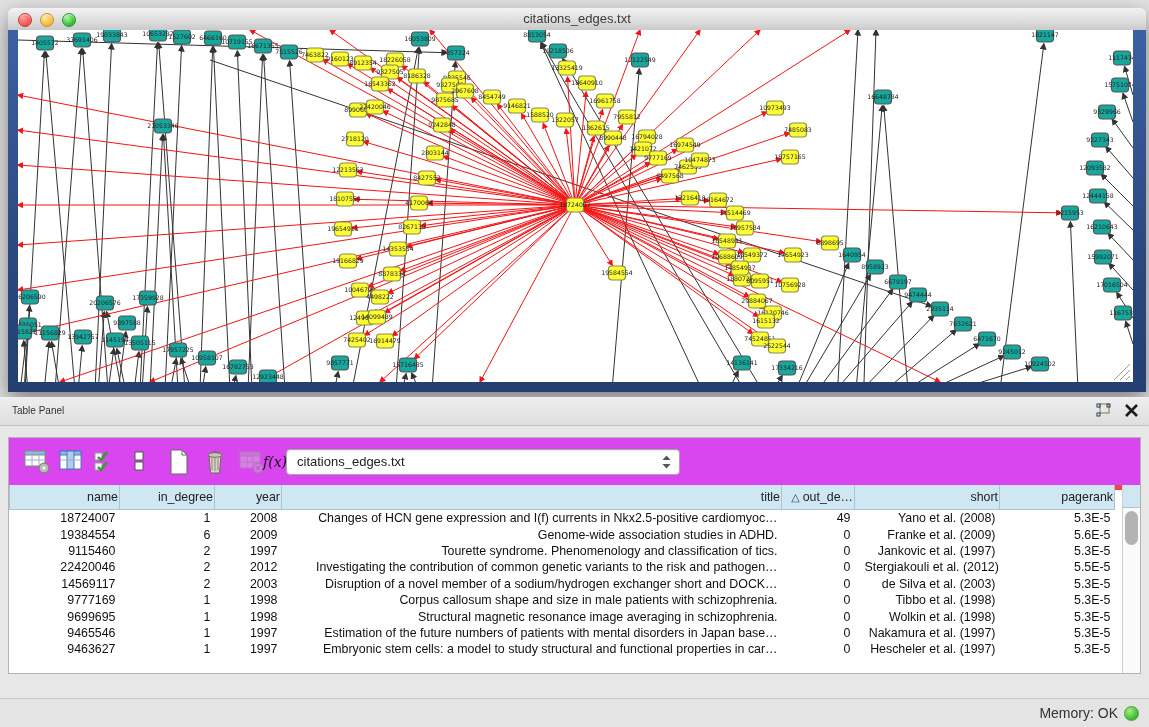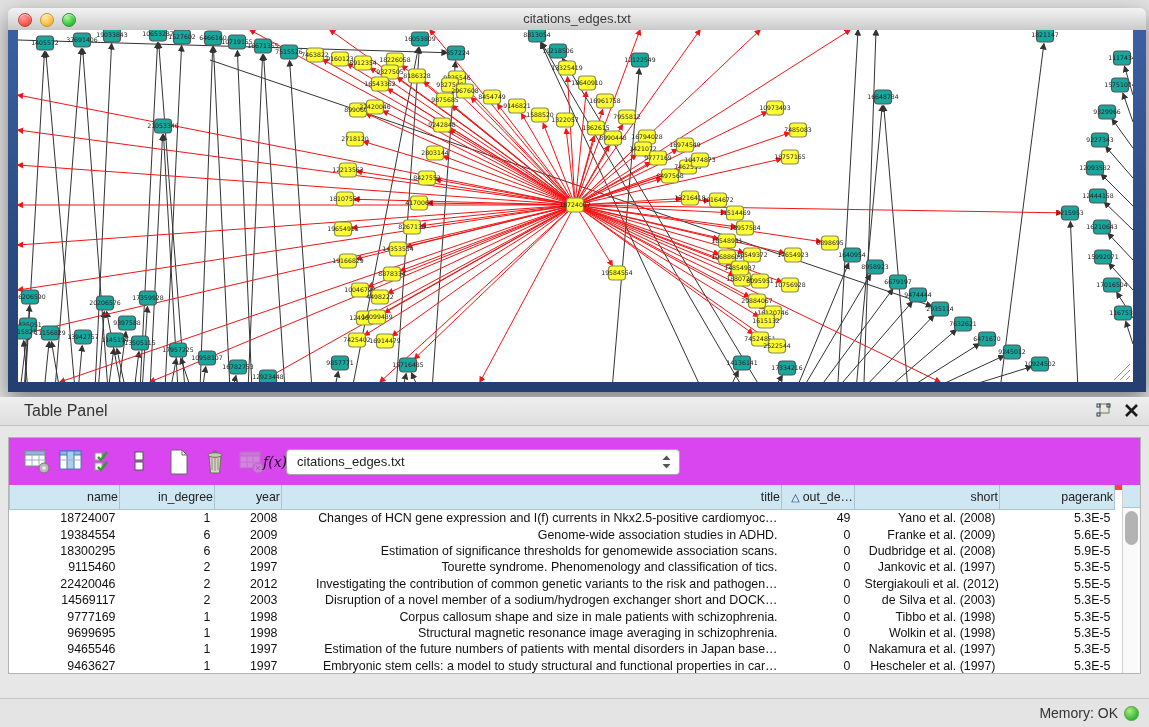--- a/index.html
+++ b/index.html
@@ -29,21 +29,21 @@
   .node rect{stroke-width:1.2;}
   .node.t rect{fill:#18a79d;stroke:#555;}
   .node.y rect{fill:#fdfd32;stroke:#8a8a55;}
   .node text{font-size:6.2px;fill:#222;text-anchor:middle;font-family:"DejaVu Sans",sans-serif;}
   .grip{stroke:#9a9a9a;stroke-width:1;}
 
   
   .table-panel{position:absolute;left:0;top:397px;width:1149px;height:330px;background:#e7e7e7;}
   .tp-header{position:absolute;left:0;top:0;right:0;height:28px;
      background:linear-gradient(180deg,#efefef,#dedede);border-bottom:1px solid #c2c2c2;}
-  .tp-title{position:absolute;left:24px;top:0;line-height:28px;font-size:16px;color:#333;}
+  .tp-title{position:absolute;left:12px;top:0;line-height:28px;font-size:10px;color:#333;}
   .tp-hicons{position:absolute;right:10px;top:5px;display:flex;gap:12px;align-items:center;}
   .tp-box{position:absolute;left:8px;top:40px;width:1131px;height:235px;background:#ffffff;
      border:1px solid #b4b4b4;}
   .toolbar{position:absolute;left:0;top:0;right:0;height:47px;background:#d946ef;border-bottom:5px solid #ef4444;}
   .tb-icon{position:absolute;top:9px;width:30px;height:30px;border:none;background:transparent;padding:0;cursor:default;}
   .combo{position:absolute;left:277px;top:11px;width:392px;height:24px;background:#fff;
      border:1px solid #a6a6a6;border-radius:4px;box-shadow:inset 0 1px 2px rgba(0,0,0,.08);}
   .combo-text{position:absolute;left:10px;top:0;line-height:24px;font-size:13px;color:#222;}
   .combo-arrows{position:absolute;right:7px;top:4px;}
 
@@ -899,29 +899,20 @@
               <tr>
                 <td>19384554</td>
                 <td>6</td>
                 <td>2009</td>
                 <td>Genome-wide association studies in ADHD.</td>
                 <td>0</td>
                 <td>Franke et al. (2009)</td>
                 <td>5.6E-5</td>
               </tr>
               <tr>
-                <td>18300295</td>
-                <td>6</td>
-                <td>2008</td>
-                <td>Estimation of significance thresholds for genomewide association scans.</td>
-                <td>0</td>
-                <td>Dudbridge et al. (2008)</td>
-                <td>5.9E-5</td>
-              </tr>
-              <tr>
                 <td>9115460</td>
                 <td>2</td>
                 <td>1997</td>
                 <td>Tourette syndrome. Phenomenology and classification of tics.</td>
                 <td>0</td>
                 <td>Jankovic et al. (1997)</td>
                 <td>5.3E-5</td>
               </tr>
               <tr>
                 <td>22420046</td>

